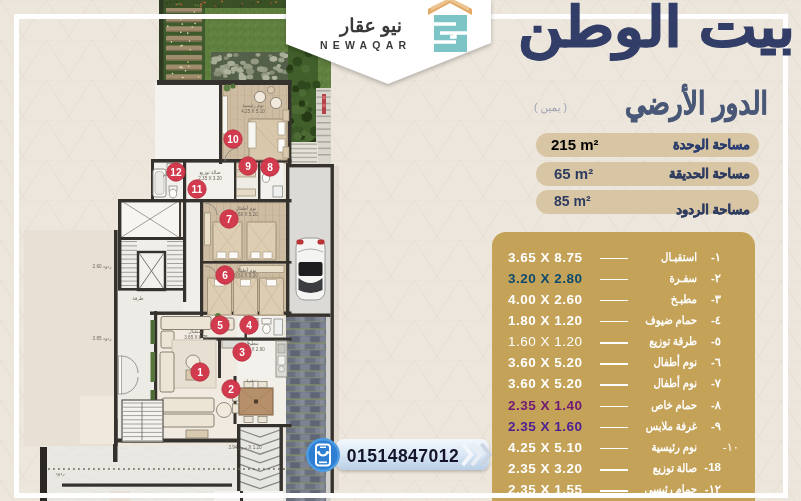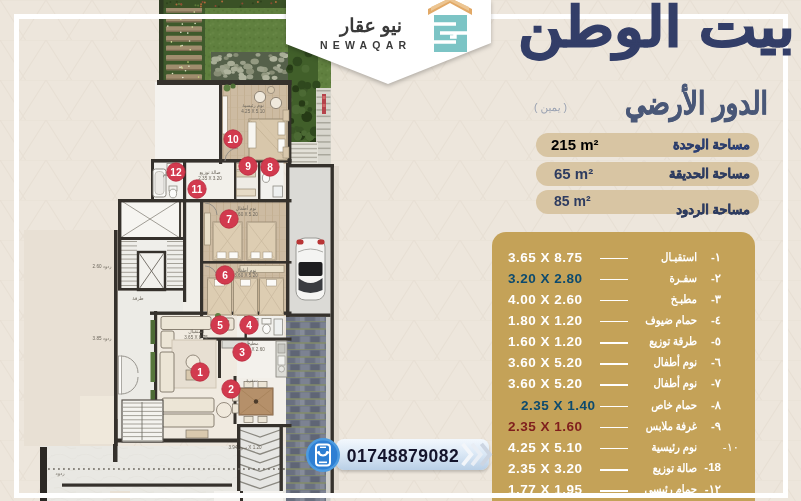--- a/index.html
+++ b/index.html
@@ -783,65 +783,65 @@
 <div style="position:absolute;left:16px;top:59.8px;font-size:13.5px;font-weight:bold;color:#fff;letter-spacing:0.5px;">4.00 X 2.60</div>
 <div style="position:absolute;left:108px;top:67.8px;width:28px;height:1.6px;background:#fff;"></div>
 <div style="position:absolute;right:58px;top:59.8px;width:110px;text-align:right;font-size:11.5px;font-weight:bold;color:#fff;direction:rtl;transform:scaleX(0.88);transform-origin:right;">مطبـخ</div>
 <div style="position:absolute;right:34px;top:59.8px;font-size:11.5px;font-weight:bold;color:#fff;direction:rtl;">٣-</div>
 
 <div style="position:absolute;left:16px;top:80.9px;font-size:13.5px;font-weight:bold;color:#fff;letter-spacing:0.5px;">1.80 X 1.20</div>
 <div style="position:absolute;left:108px;top:88.9px;width:28px;height:1.6px;background:#fff;"></div>
 <div style="position:absolute;right:58px;top:80.9px;width:110px;text-align:right;font-size:11.5px;font-weight:bold;color:#fff;direction:rtl;transform:scaleX(0.88);transform-origin:right;">حمام ضيوف</div>
 <div style="position:absolute;right:34px;top:80.9px;font-size:11.5px;font-weight:bold;color:#fff;direction:rtl;">٤-</div>
 
-<div style="position:absolute;left:16px;top:102.1px;font-size:13.5px;font-weight:bold;color:#fff;letter-spacing:0.5px;">1.60 X 1.20</div>
+<div style="position:absolute;left:16px;top:102.1px;font-size:13.5px;font-weight:normal;color:#fff;letter-spacing:0.5px;">1.60 X 1.20</div>
 <div style="position:absolute;left:108px;top:110.1px;width:28px;height:1.6px;background:#fff;"></div>
 <div style="position:absolute;right:58px;top:102.1px;width:110px;text-align:right;font-size:11.5px;font-weight:bold;color:#fff;direction:rtl;transform:scaleX(0.88);transform-origin:right;">طرقة توزيع</div>
 <div style="position:absolute;right:34px;top:102.1px;font-size:11.5px;font-weight:bold;color:#fff;direction:rtl;">٥-</div>
 
 <div style="position:absolute;left:16px;top:123.2px;font-size:13.5px;font-weight:bold;color:#fff;letter-spacing:0.5px;">3.60 X 5.20</div>
 <div style="position:absolute;left:108px;top:131.2px;width:28px;height:1.6px;background:#fff;"></div>
 <div style="position:absolute;right:58px;top:123.2px;width:110px;text-align:right;font-size:11.5px;font-weight:bold;color:#fff;direction:rtl;transform:scaleX(0.88);transform-origin:right;">نوم أطفال</div>
 <div style="position:absolute;right:34px;top:123.2px;font-size:11.5px;font-weight:bold;color:#fff;direction:rtl;">٦-</div>
 
 <div style="position:absolute;left:16px;top:144.4px;font-size:13.5px;font-weight:bold;color:#fff;letter-spacing:0.5px;">3.60 X 5.20</div>
 <div style="position:absolute;left:108px;top:152.4px;width:28px;height:1.6px;background:#fff;"></div>
 <div style="position:absolute;right:58px;top:144.4px;width:110px;text-align:right;font-size:11.5px;font-weight:bold;color:#fff;direction:rtl;transform:scaleX(0.88);transform-origin:right;">نوم أطفال</div>
 <div style="position:absolute;right:34px;top:144.4px;font-size:11.5px;font-weight:bold;color:#fff;direction:rtl;">٧-</div>
 
-<div style="position:absolute;left:16px;top:165.5px;font-size:13.5px;font-weight:bold;color:#0c4a6e;letter-spacing:0.5px;margin-left:13px;">2.35 X 1.40</div>
+<div style="position:absolute;left:16px;top:165.5px;font-size:13.5px;font-weight:bold;color:#701a75;letter-spacing:0.5px;">2.35 X 1.40</div>
 <div style="position:absolute;left:108px;top:173.5px;width:28px;height:1.6px;background:#fff;"></div>
 <div style="position:absolute;right:58px;top:165.5px;width:110px;text-align:right;font-size:11.5px;font-weight:bold;color:#fff;direction:rtl;transform:scaleX(0.88);transform-origin:right;">حمام خاص</div>
 <div style="position:absolute;right:34px;top:165.5px;font-size:11.5px;font-weight:bold;color:#fff;direction:rtl;">٨-</div>
 
-<div style="position:absolute;left:16px;top:186.7px;font-size:13.5px;font-weight:bold;color:#7f1d1d;letter-spacing:0.5px;">2.35 X 1.60</div>
+<div style="position:absolute;left:16px;top:186.7px;font-size:13.5px;font-weight:bold;color:#4c1d95;letter-spacing:0.5px;">2.35 X 1.60</div>
 <div style="position:absolute;left:108px;top:194.7px;width:28px;height:1.6px;background:#fff;"></div>
 <div style="position:absolute;right:58px;top:186.7px;width:110px;text-align:right;font-size:11.5px;font-weight:bold;color:#fff;direction:rtl;transform:scaleX(0.88);transform-origin:right;">غرفة ملابس</div>
 <div style="position:absolute;right:34px;top:186.7px;font-size:11.5px;font-weight:bold;color:#fff;direction:rtl;">٩-</div>
 
 <div style="position:absolute;left:16px;top:207.8px;font-size:13.5px;font-weight:bold;color:#fff;letter-spacing:0.5px;">4.25 X 5.10</div>
 <div style="position:absolute;left:108px;top:215.8px;width:28px;height:1.6px;background:#fff;"></div>
 <div style="position:absolute;right:58px;top:207.8px;width:110px;text-align:right;font-size:11.5px;font-weight:bold;color:#fff;direction:rtl;transform:scaleX(0.88);transform-origin:right;">نوم رئيسية</div>
 <div style="position:absolute;right:16px;top:207.8px;font-size:11.5px;font-weight:normal;color:#fff;direction:rtl;">١٠-</div>
 
 <div style="position:absolute;left:16px;top:229.0px;font-size:13.5px;font-weight:bold;color:#fff;letter-spacing:0.5px;">2.35 X 3.20</div>
 <div style="position:absolute;left:108px;top:237.0px;width:28px;height:1.6px;background:#fff;"></div>
 <div style="position:absolute;right:58px;top:229.0px;width:110px;text-align:right;font-size:11.5px;font-weight:bold;color:#fff;direction:rtl;transform:scaleX(0.88);transform-origin:right;">صالة توزيع</div>
 <div style="position:absolute;right:34px;top:229.0px;font-size:11.5px;font-weight:bold;color:#fff;direction:rtl;">18-</div>
 
-<div style="position:absolute;left:16px;top:250.1px;font-size:13.5px;font-weight:bold;color:#fff;letter-spacing:0.5px;">1.77 X 1.95</div>
+<div style="position:absolute;left:16px;top:250.1px;font-size:13.5px;font-weight:bold;color:#fff;letter-spacing:0.5px;">2.35 X 1.55</div>
 <div style="position:absolute;left:108px;top:258.1px;width:28px;height:1.6px;background:#fff;"></div>
 <div style="position:absolute;right:58px;top:250.1px;width:110px;text-align:right;font-size:11.5px;font-weight:bold;color:#fff;direction:rtl;transform:scaleX(0.88);transform-origin:right;">حمام رئيسي</div>
 <div style="position:absolute;right:34px;top:250.1px;font-size:11.5px;font-weight:bold;color:#fff;direction:rtl;">١٢-</div>
 </div>
 
 <div class="abs" style="left:336px;top:439px;width:153px;height:31px;border-radius:8px;
      background:linear-gradient(180deg,#f3f8fd 0%,#dce9f6 45%,#b9cfe6 100%);box-shadow:0 2px 3px rgba(0,0,0,0.2);"></div>
 
-<div class="abs" style="left:346px;top:446px;width:114px;text-align:center;font-size:17.5px;font-weight:bold;color:#14142b;letter-spacing:0.5px;">01748879082</div>
+<div class="abs" style="left:346px;top:446px;width:114px;text-align:center;font-size:17.5px;font-weight:bold;color:#14142b;letter-spacing:0.5px;">01514847012</div>
 
 <svg class="abs" style="left:461px;top:441px" width="34" height="27" viewBox="0 0 40 29">
   <path d="M2 2 L12 14.5 L2 27" fill="none" stroke="#f3f6fa" stroke-width="4.6"></path>
   <path d="M13 2 L23 14.5 L13 27" fill="none" stroke="#e9eef5" stroke-width="4.6"></path>
   <path d="M24 2 L34 14.5 L24 27" fill="none" stroke="#ccd5e2" stroke-width="4.6"></path>
 </svg>
 
 <svg class="abs" style="left:305px;top:437px" width="36" height="36" viewBox="0 0 36 36">
   <circle cx="18" cy="18" r="17" fill="#4D9BE0"></circle>
   <circle cx="18" cy="18" r="14.5" fill="#2E7FD3"></circle>

